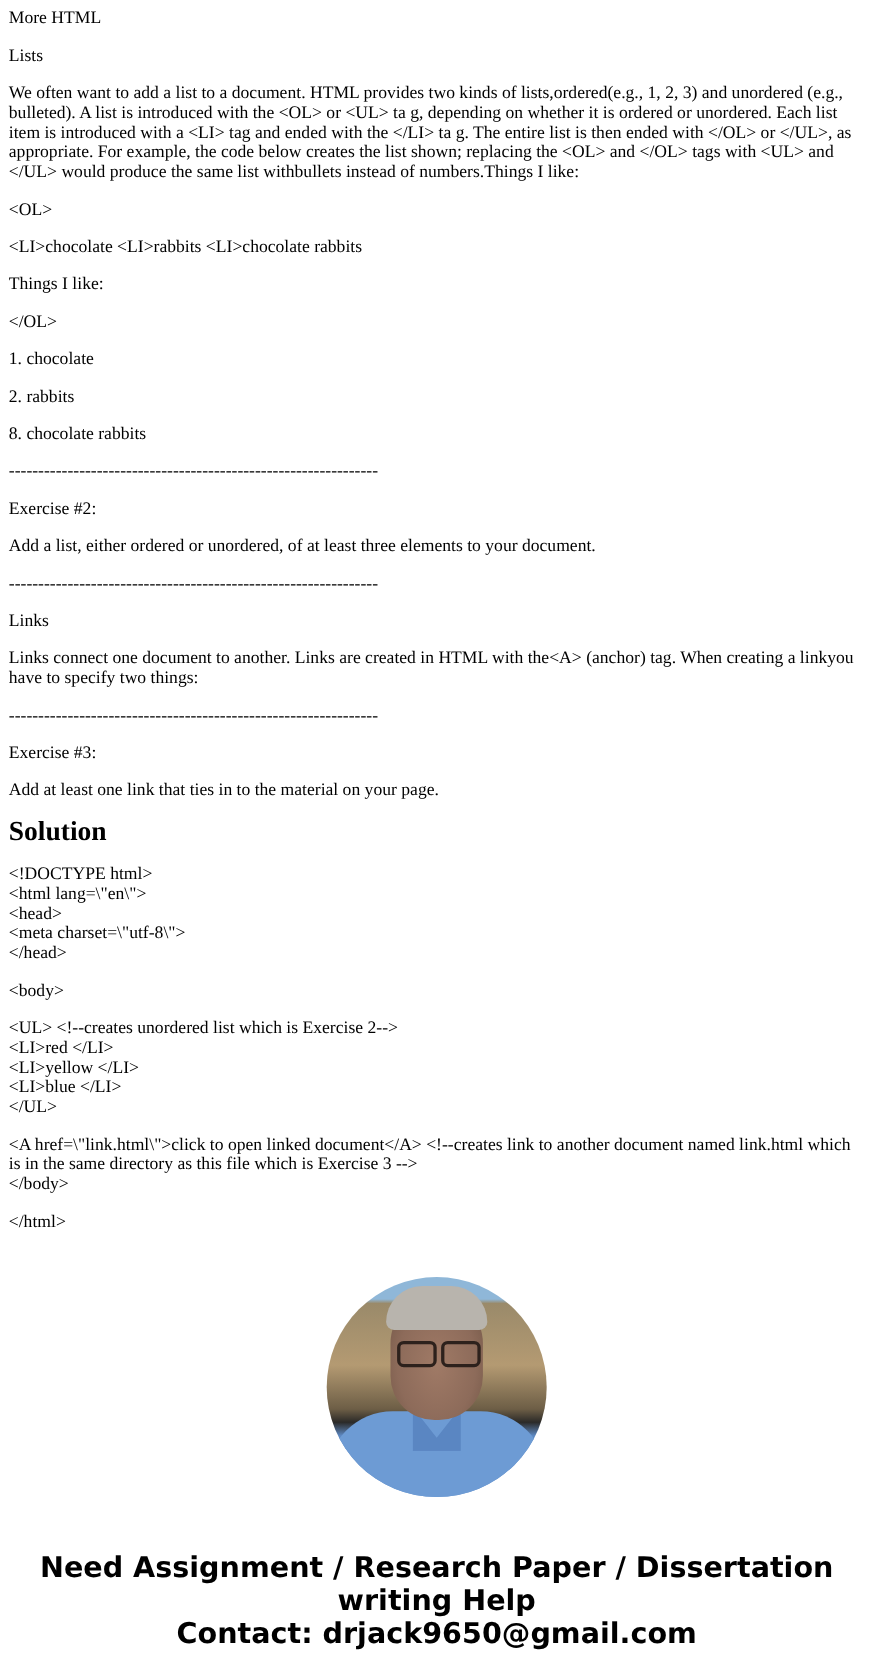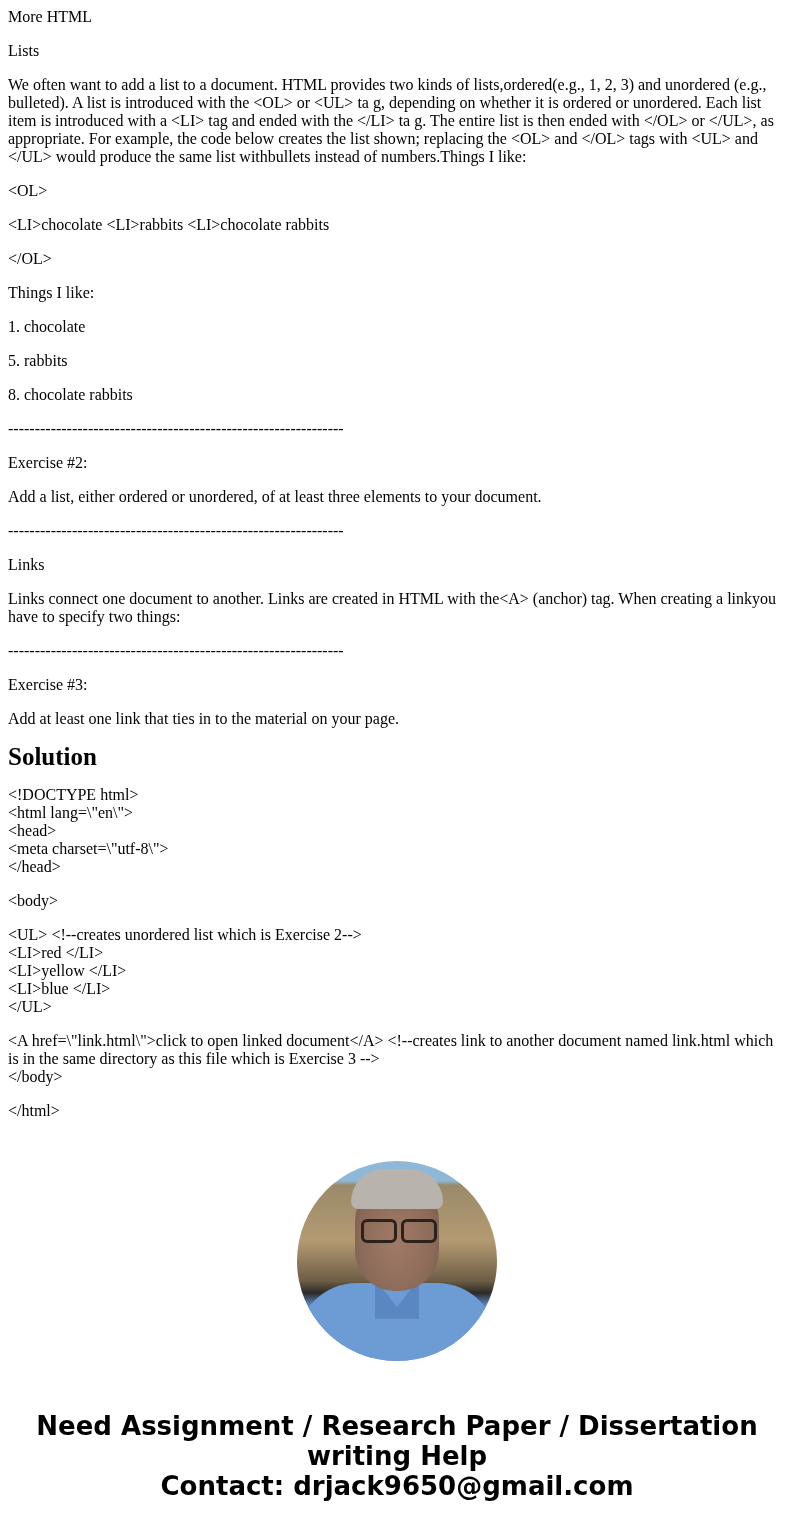--- a/index.html
+++ b/index.html
@@ -85,24 +85,24 @@
   </style>
 </head>
 <body>
 
 <div class="content">
   <p class="first">More HTML</p>
   <p>Lists</p>
   <p>We often want to add a list to a document. HTML provides two kinds of lists,ordered(e.g., 1, 2, 3) and unordered (e.g., bulleted). A list is introduced with the &lt;OL&gt; or &lt;UL&gt; ta g, depending on whether it is ordered or unordered. Each list item is introduced with a &lt;LI&gt; tag and ended with the &lt;/LI&gt; ta g. The entire list is then ended with &lt;/OL&gt; or &lt;/UL&gt;, as appropriate. For example, the code below creates the list shown; replacing the &lt;OL&gt; and &lt;/OL&gt; tags with &lt;UL&gt; and &lt;/UL&gt; would produce the same list withbullets instead of numbers.Things I like:</p>
   <p>&lt;OL&gt;</p>
   <p>&lt;LI&gt;chocolate &lt;LI&gt;rabbits &lt;LI&gt;chocolate rabbits</p>
+  <p>Things I like:</p>
   <p>&lt;/OL&gt;</p>
-  <p>Things I like:</p>
   <p>1. chocolate</p>
-  <p>5. rabbits</p>
+  <p>2. rabbits</p>
   <p>8. chocolate rabbits</p>
   <p>---------------------------------------------------------------</p>
   <p>Exercise #2:</p>
   <p>Add a list, either ordered or unordered, of at least three elements to your document.</p>
   <p>---------------------------------------------------------------</p>
   <p>Links</p>
   <p>Links connect one document to another. Links are created in HTML with the&lt;A&gt; (anchor) tag. When creating a linkyou have to specify two things:</p>
   <p>---------------------------------------------------------------</p>
   <p>Exercise #3:</p>
   <p>Add at least one link that ties in to the material on your page.</p>

